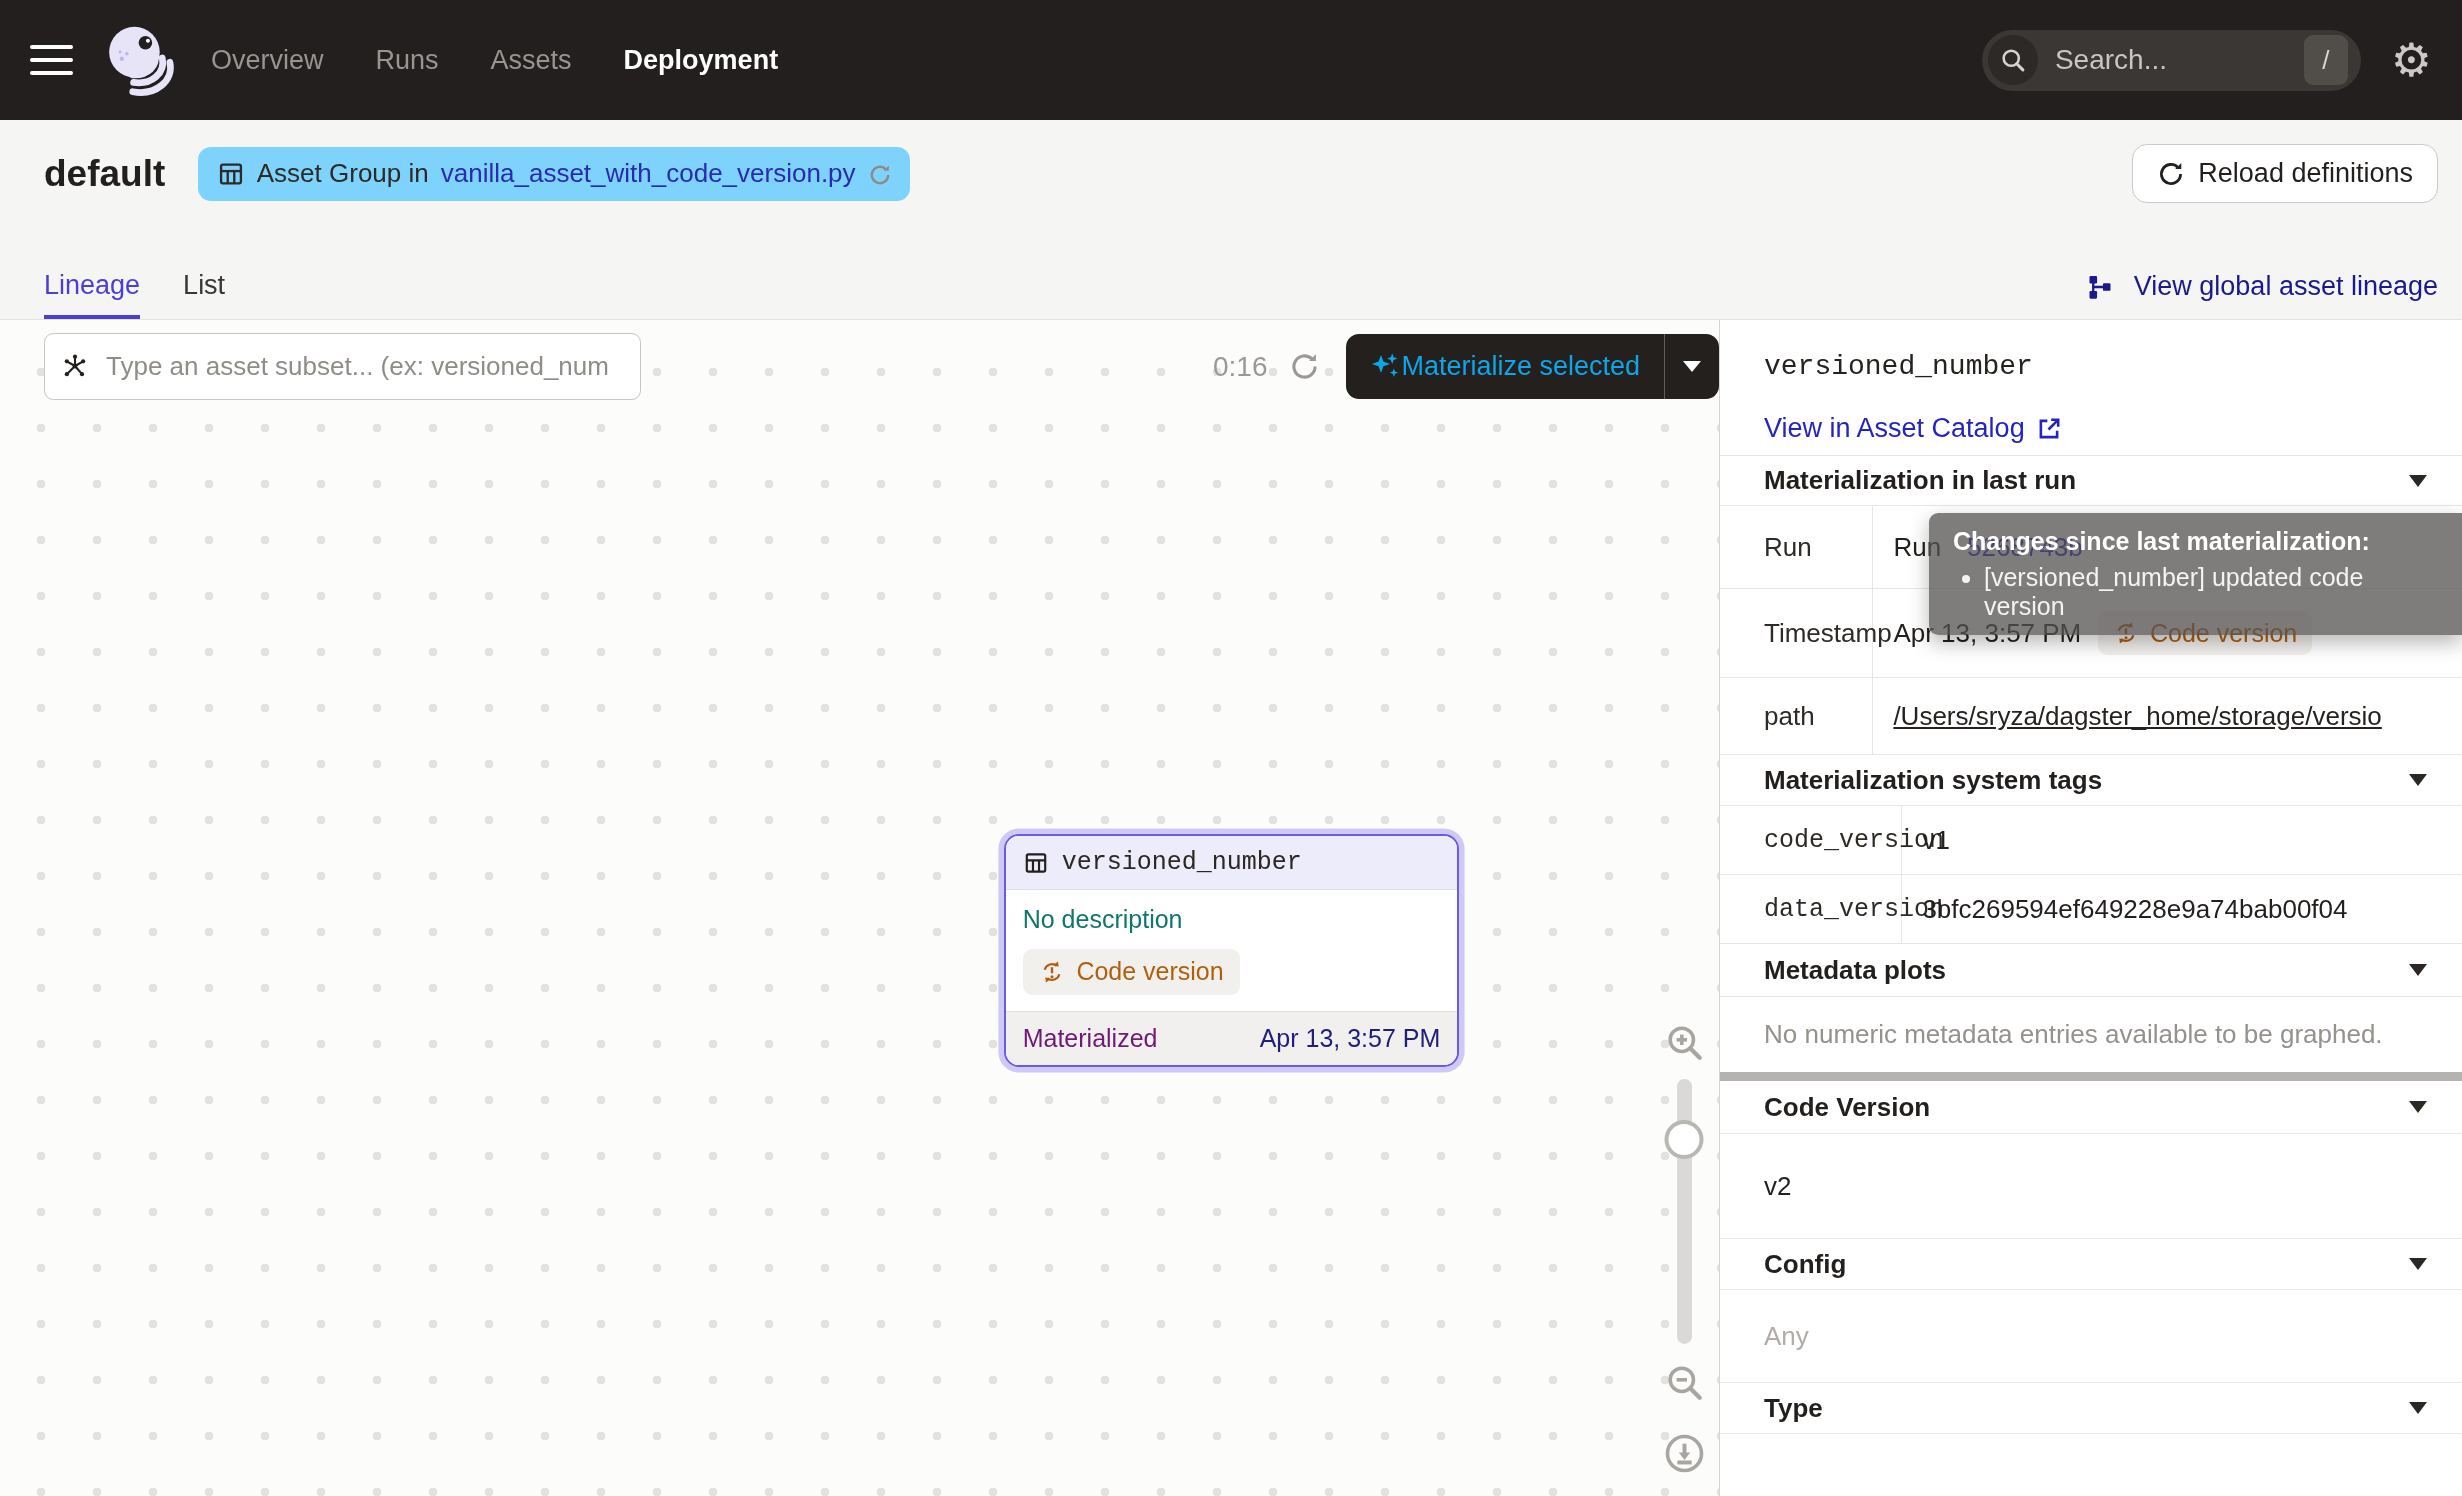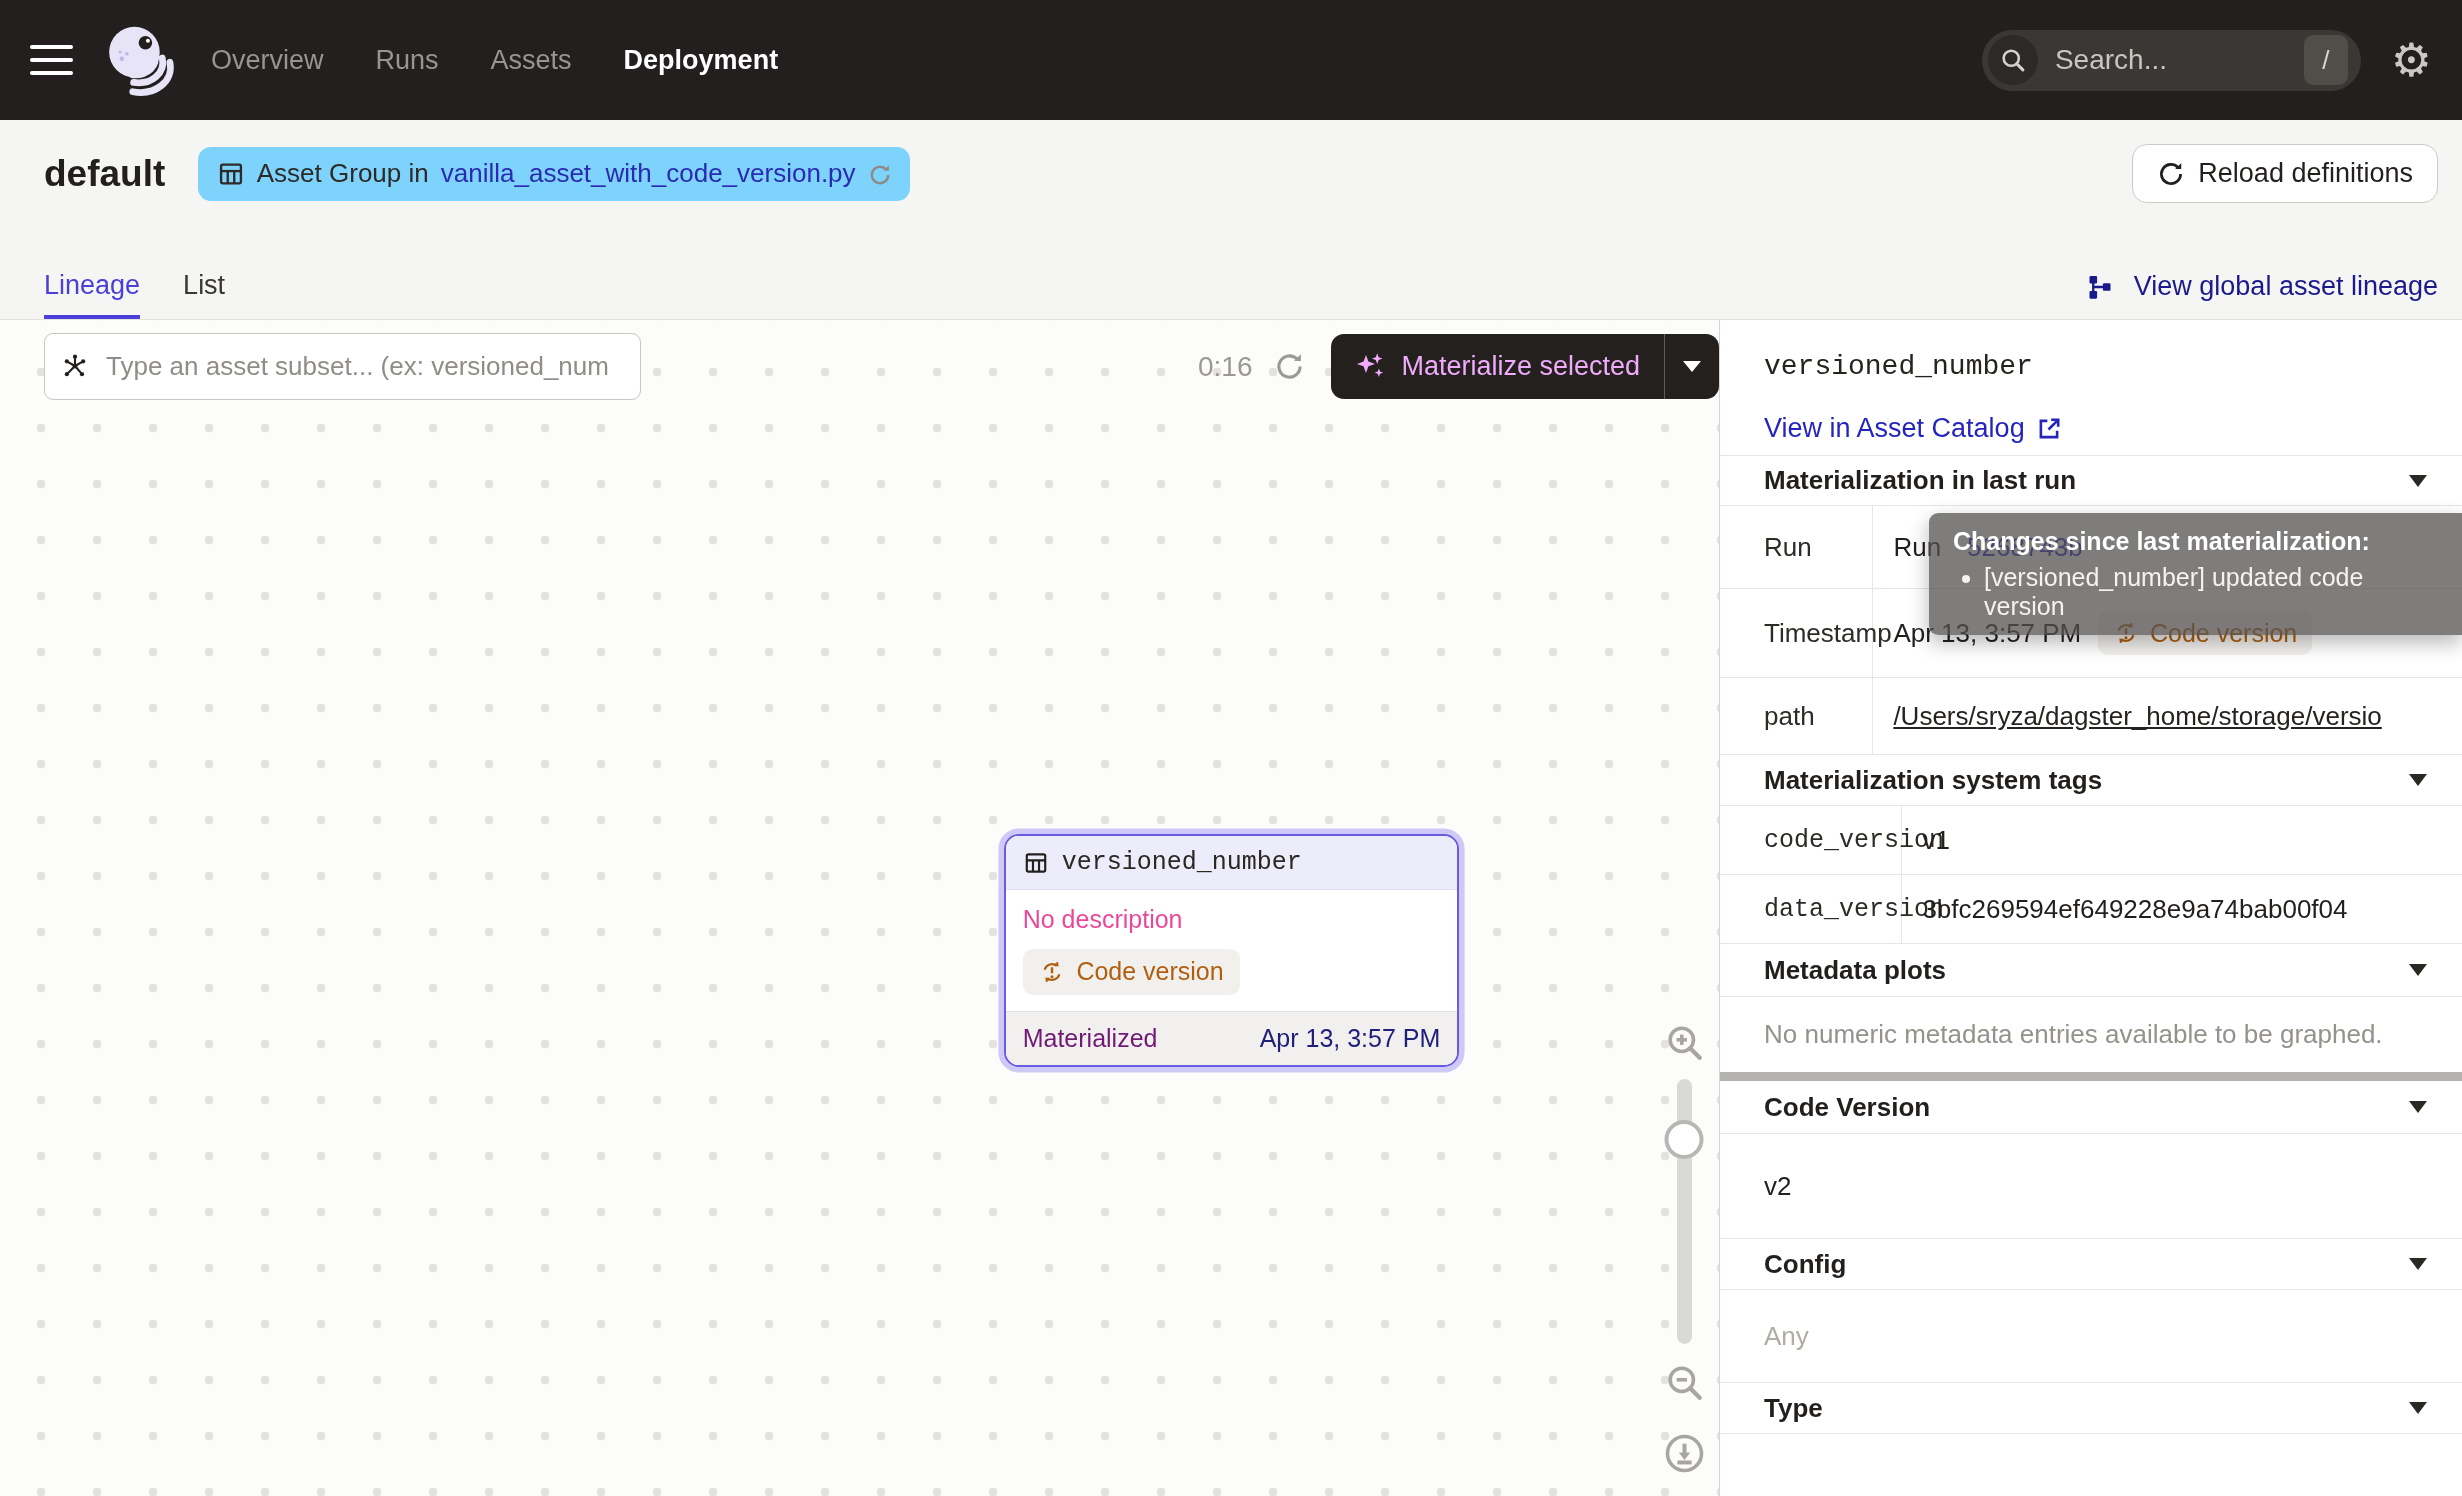--- a/index.html
+++ b/index.html
@@ -52,31 +52,31 @@
 
   
   .graph-toolbar { position:absolute; top:13px; left:44px; right:0; display:flex; align-items:center; }
   .selector-wrap { position:relative; width:597px; }
   .selector-wrap .icon { position:absolute; left:16.7px; top:18.5px; color:#231F1D; }
   .selector-wrap input { width:100%; height:67px; border:1.9px solid #C8C5C2; border-radius:9.3px; background:#FFFFFF; font-size:26px; padding:0 16.7px 0 61px; outline:none; color:#231F1D; }
   .selector-wrap input::placeholder { color:#908C87; }
   .timer { margin-left:auto; font-size:28px; color:#9C9893; }
   .canvas-refresh { margin-left:22px; color:#9C9893; cursor:pointer; }
   .mat-btn { margin-left:26px; display:flex; align-items:stretch; background:#23201D; border-radius:13px; height:65px; overflow:hidden; cursor:pointer; }
-  .mat-main { display:flex; align-items:center; gap:15px; padding:1px 24px; color:#f0abfc; font-size:27px; }
+  .mat-main { display:flex; align-items:center; padding:1px 24px; color:#0ea5e9; font-size:27px; }
   .mat-divider { width:0.9px; background:rgba(255,255,255,0.28); }
   .mat-caret { width:54px; display:flex; align-items:center; justify-content:center; }
   .tri-down-sm { width:0; height:0; border-left:9.3px solid transparent; border-right:9.3px solid transparent; border-top:11px solid #FFFFFF; }
 
   
   .asset-node { position:absolute; left:1004px; top:514px; width:455px; background:#FFFFFF; border:2.8px solid #6B5BE1; border-radius:15px; box-shadow:0 0 0 5.6px rgba(151,140,240,0.45); overflow:hidden; cursor:pointer; }
   .node-header { background:#EDECFA; display:flex; align-items:center; gap:13px; padding:12px 16.7px; border-bottom:0.9px solid #E0DEF4; }
   .node-title { font-family:"Liberation Mono","DejaVu Sans Mono",monospace; font-size:25px; color:#2B2723; font-weight:500; }
   .node-body { padding:15px 16.7px 16.7px; }
-  .node-desc { color:#ec4899; font-size:25px; }
+  .node-desc { color:#0f766e; font-size:25px; }
   .node-pill { display:inline-flex; align-items:center; gap:11px; background:#F2F0ED; border-radius:9.3px; padding:8.3px 16.7px; color:#B05F10; font-size:25px; margin-top:15px; cursor:pointer; }
   .node-footer { background:#F1F0EF; border-top:0.9px solid #E3E1DF; display:flex; align-items:center; justify-content:space-between; padding:12px 16.7px; font-size:25px; }
   .node-status { color:#701a75; }
   .node-time { color:#20207A; }
 
   
   .zoomctrl { position:absolute; right:11px; top:701px; width:48px; display:flex; flex-direction:column; align-items:center; color:#A9A6A2; }
   .zoom-track { margin-top:15px; width:15px; height:265px; background:#DBD9D7; border-radius:7.4px; position:relative; cursor:pointer; }
   .zoom-handle { position:absolute; top:41px; left:50%; transform:translateX(-50%); width:39px; height:39px; border-radius:50%; background:#FFFFFF; border:4.6px solid #B9B7B4; cursor:grab; }
   .zoomctrl .zo { margin-top:16.7px; cursor:pointer; }

